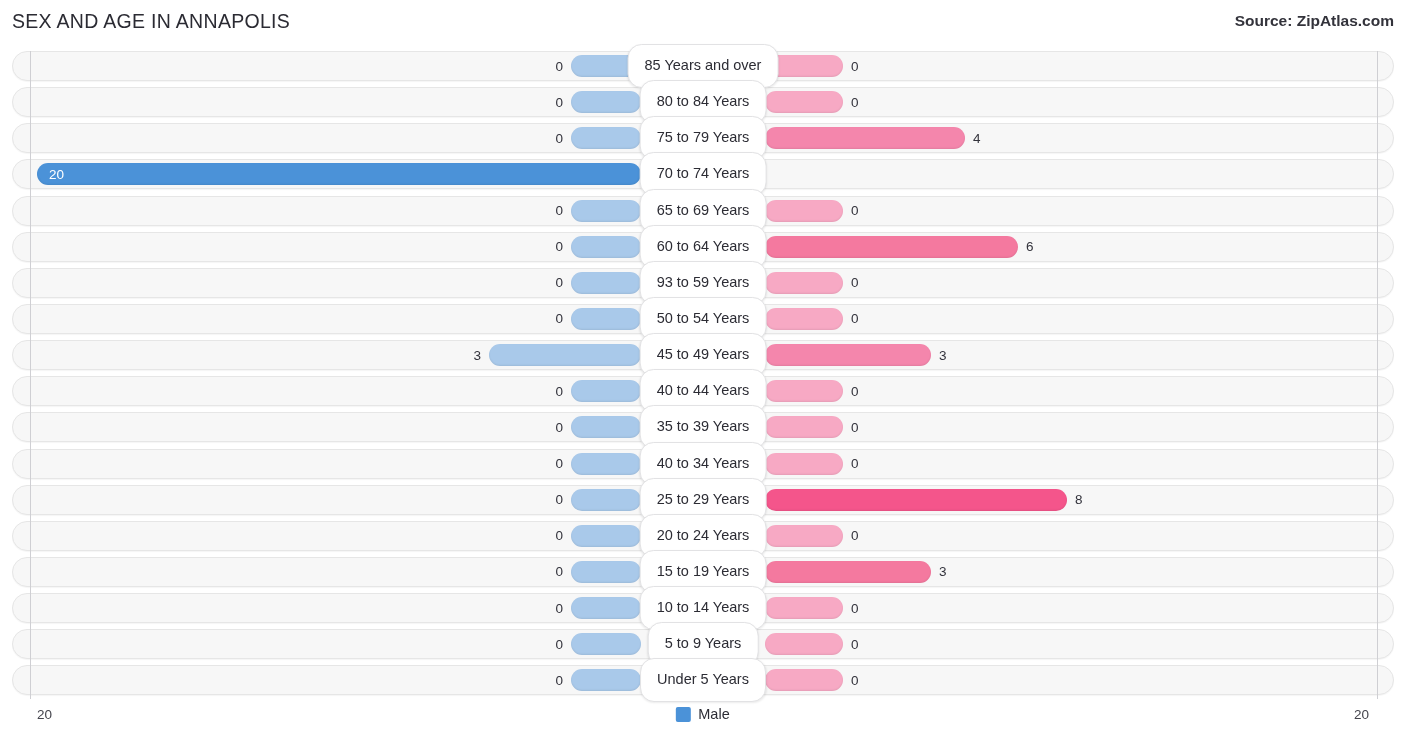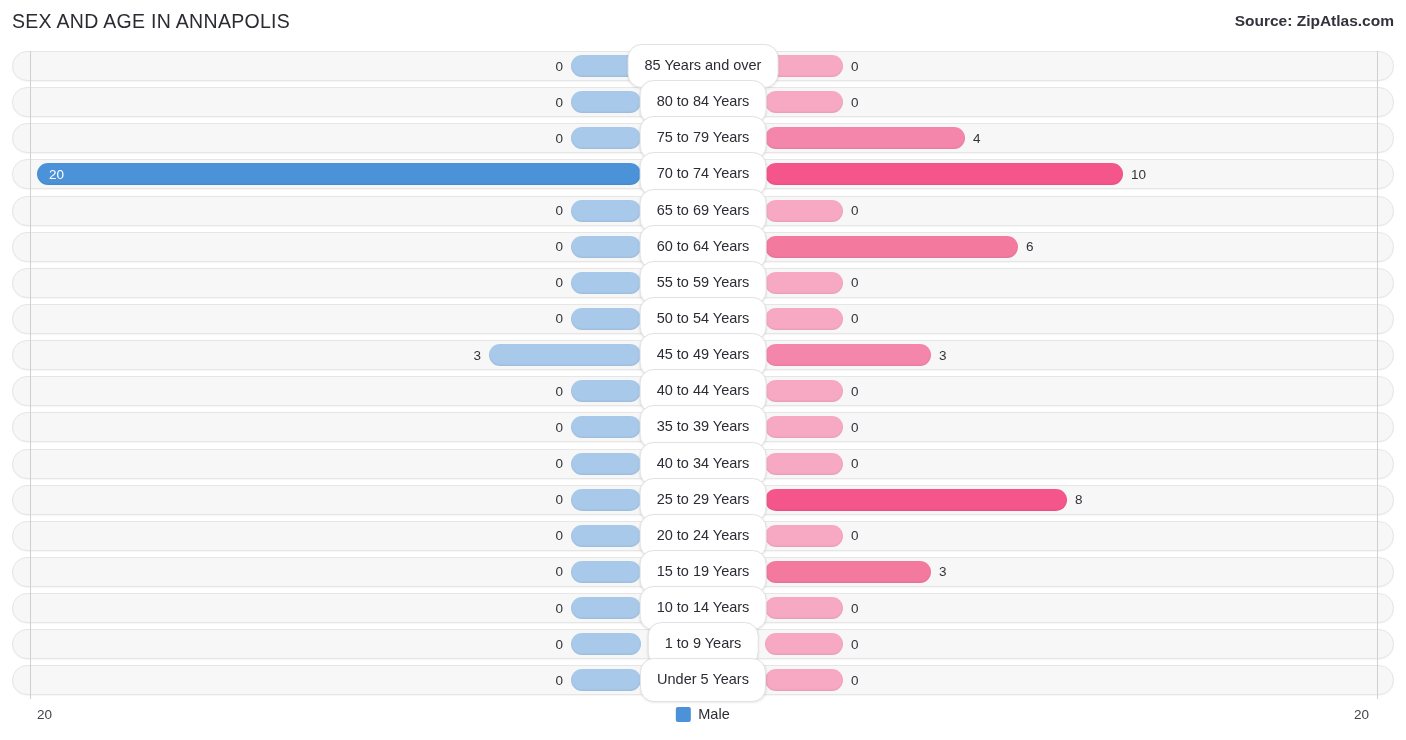--- a/index.html
+++ b/index.html
@@ -253,24 +253,20 @@
             <span class="val">4</span>
           </div>
           <div class="label-pill">75 to 79 Years</div>
         </div>
         <div class="row">
           <div class="half male">
             <div class="bar male hi" style="width: 604px;">
               <span class="val inside">20</span>
             </div>
           </div>
-          <div class="half female">
-            <div class="bar female hi" style="width: 358px;"></div>
-            <span class="val">10</span>
-          </div>
           <div class="label-pill">70 to 74 Years</div>
         </div>
         <div class="row">
           <div class="half male">
             <div class="bar male " style="width: 70px;"></div>
             <span class="val">0</span>
           </div>
           <div class="half female">
             <div class="bar female " style="width: 78px;"></div>
             <span class="val">0</span>
@@ -290,21 +286,21 @@
         </div>
         <div class="row">
           <div class="half male">
             <div class="bar male " style="width: 70px;"></div>
             <span class="val">0</span>
           </div>
           <div class="half female">
             <div class="bar female " style="width: 78px;"></div>
             <span class="val">0</span>
           </div>
-          <div class="label-pill">55 to 59 Years</div>
+          <div class="label-pill">93 to 59 Years</div>
         </div>
         <div class="row">
           <div class="half male">
             <div class="bar male " style="width: 70px;"></div>
             <span class="val">0</span>
           </div>
           <div class="half female">
             <div class="bar female " style="width: 78px;"></div>
             <span class="val">0</span>
           </div>
@@ -400,21 +396,21 @@
         </div>
         <div class="row">
           <div class="half male">
             <div class="bar male " style="width: 70px;"></div>
             <span class="val">0</span>
           </div>
           <div class="half female">
             <div class="bar female " style="width: 78px;"></div>
             <span class="val">0</span>
           </div>
-          <div class="label-pill">1 to 9 Years</div>
+          <div class="label-pill">5 to 9 Years</div>
         </div>
         <div class="row">
           <div class="half male">
             <div class="bar male " style="width: 70px;"></div>
             <span class="val">0</span>
           </div>
           <div class="half female">
             <div class="bar female " style="width: 78px;"></div>
             <span class="val">0</span>
           </div>

